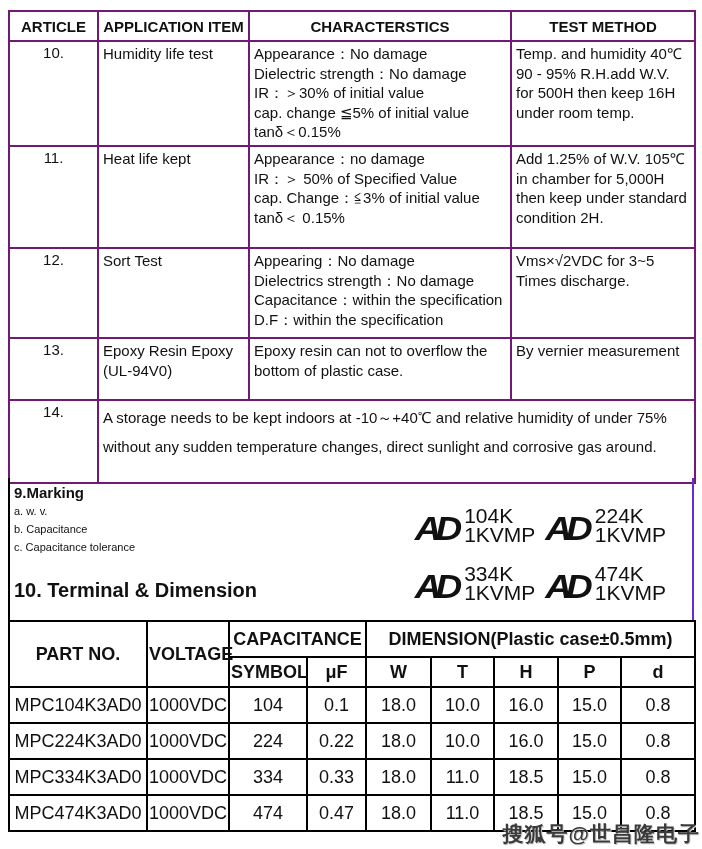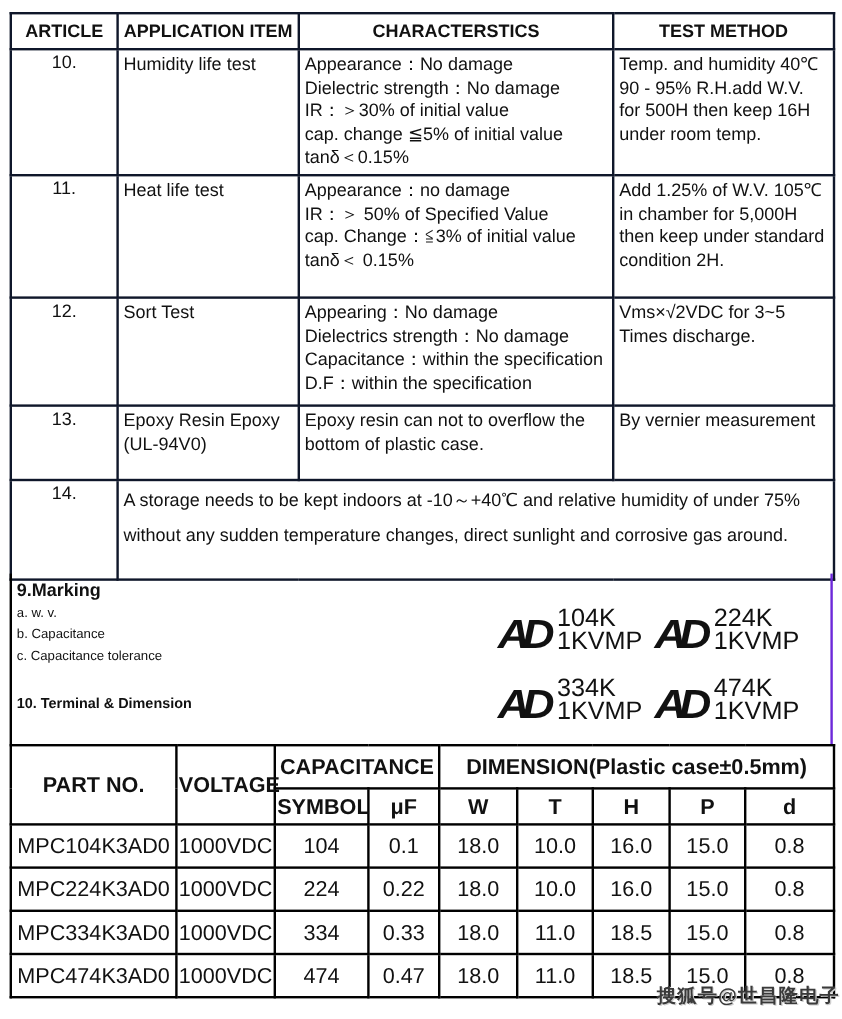--- a/index.html
+++ b/index.html
@@ -3,56 +3,56 @@
 <meta charset="utf-8">
 <style>
   * { margin:0; padding:0; box-sizing:border-box; }
   html,body { background:#fff; }
   body { font-family:"Liberation Sans", sans-serif; color:#111; }
   .page { position:relative; width:702px; height:849px; background:#fff; overflow:hidden; }
 
   
   table { border-collapse:collapse; table-layout:fixed; }
   .spec-table { position:absolute; left:8px; top:10px; width:686px; }
-  .spec-table th, .spec-table td { border:2px solid #0f172a; font-size:15px; vertical-align:top; padding:2px 4px; overflow:hidden;margin-top:44px; }
+  .spec-table th, .spec-table td { border:2px solid #701a75; font-size:15px; vertical-align:top; padding:2px 4px; overflow:hidden;margin-top:44px; }
   .spec-table th { font-weight:bold; text-align:center; vertical-align:middle; height:30px; padding:2px; }
   .col-article { text-align:center; }
   .line { line-height:19.5px; white-space:nowrap; }
   .item-line { line-height:20px; }
   .storage-cell { padding:6px 6px 0 6px; }
   .storage-cell .line { line-height:29px; white-space:normal; }
   .spec-row-10 { height:105px; } .spec-row-11 { height:102px; }
   .spec-row-12 { height:90px; }  .spec-row-13 { height:62px; }
   .storage-row { height:83px; }
 
   
   .marking-section { position:absolute; left:8px; top:478px; width:686px; height:142px;
     border-left:2px solid #000; border-right:2px solid #6d28d9; }
   .marking-text { padding:6px 0 0 4px; }
   .marking-heading { font-weight:bold; font-size:15px; line-height:18px; }
   .marking-item { font-size:11px; line-height:18px; }
-  .terminal-heading { font-weight:bold; font-size:12px; margin-top:23px; }
+  .terminal-heading { font-weight:bold; font-size:20px; margin-top:23px; }
 
   .marks-grid { position:absolute; top:12px; right:26px; display:grid;
     grid-template-columns:auto auto; column-gap:10px; row-gap:4px; }
   .mark { display:flex; align-items:flex-end; }
   .mark-logo { font-weight:bold; font-style:italic; font-size:37px; line-height:30px;
     letter-spacing:-6px; padding-right:8px; transform:scaleY(.92); }
   .mark-text { display:flex; flex-direction:column; align-items:flex-start;margin-top:16px; }
   .mark-code, .mark-voltage { font-size:21px; line-height:19px; }
 
   
   .dim-table { position:absolute; left:8px; top:620px; width:686px; }
   .dim-table th, .dim-table td { border:2px solid #000; font-size:18px; text-align:center;
     vertical-align:middle; padding:1px; }
   .dim-table th { font-weight:bold; }
   .dim-head-1 { height:36px; } .dim-head-2 { height:30px; } .dim-row { height:36px; }
 
   
-  .watermark { position:absolute; top:820px; right:2px; font-size:16px; font-weight:bold;
+  .watermark { position:absolute; top:820px; right:2px; font-size:21px; font-weight:bold;
     color:#3a3a3a; letter-spacing:1px; text-shadow:1px 1px 0 #cfcfcf; }
 </style>
 </head>
 <body>
 
 <div class="page">
 
   <table class="spec-table">
     <colgroup>
       <col style="width:89px">
@@ -84,21 +84,21 @@
           <td>
             <div class="line">Temp. and humidity 40℃</div>
             <div class="line">90 - 95% R.H.add W.V.</div>
             <div class="line">for 500H then keep 16H</div>
             <div class="line">under room temp.</div>
           </td>
         </tr>
         <tr class="spec-row-11">
           <td class="col-article">11.</td>
           <td>
-            <div class="line item-line">Heat life test</div>
+            <div class="line item-line">Heat life kept</div>
           </td>
           <td>
             <div class="line">Appearance：no damage</div>
             <div class="line">IR：＞ 50% of Specified Value</div>
             <div class="line">cap. Change：≦3% of initial value</div>
             <div class="line">tanδ＜ 0.15%</div>
           </td>
           <td>
             <div class="line">Add 1.25% of W.V. 105℃</div>
             <div class="line">in chamber for 5,000H</div>

